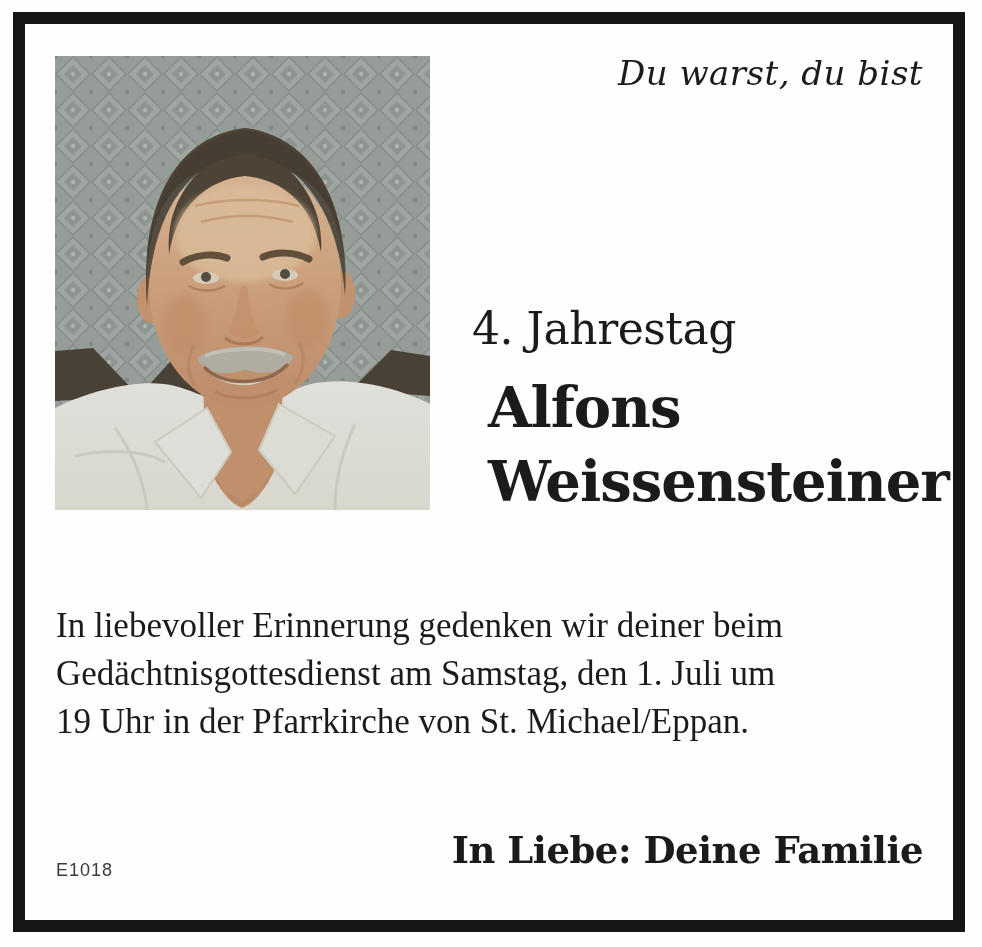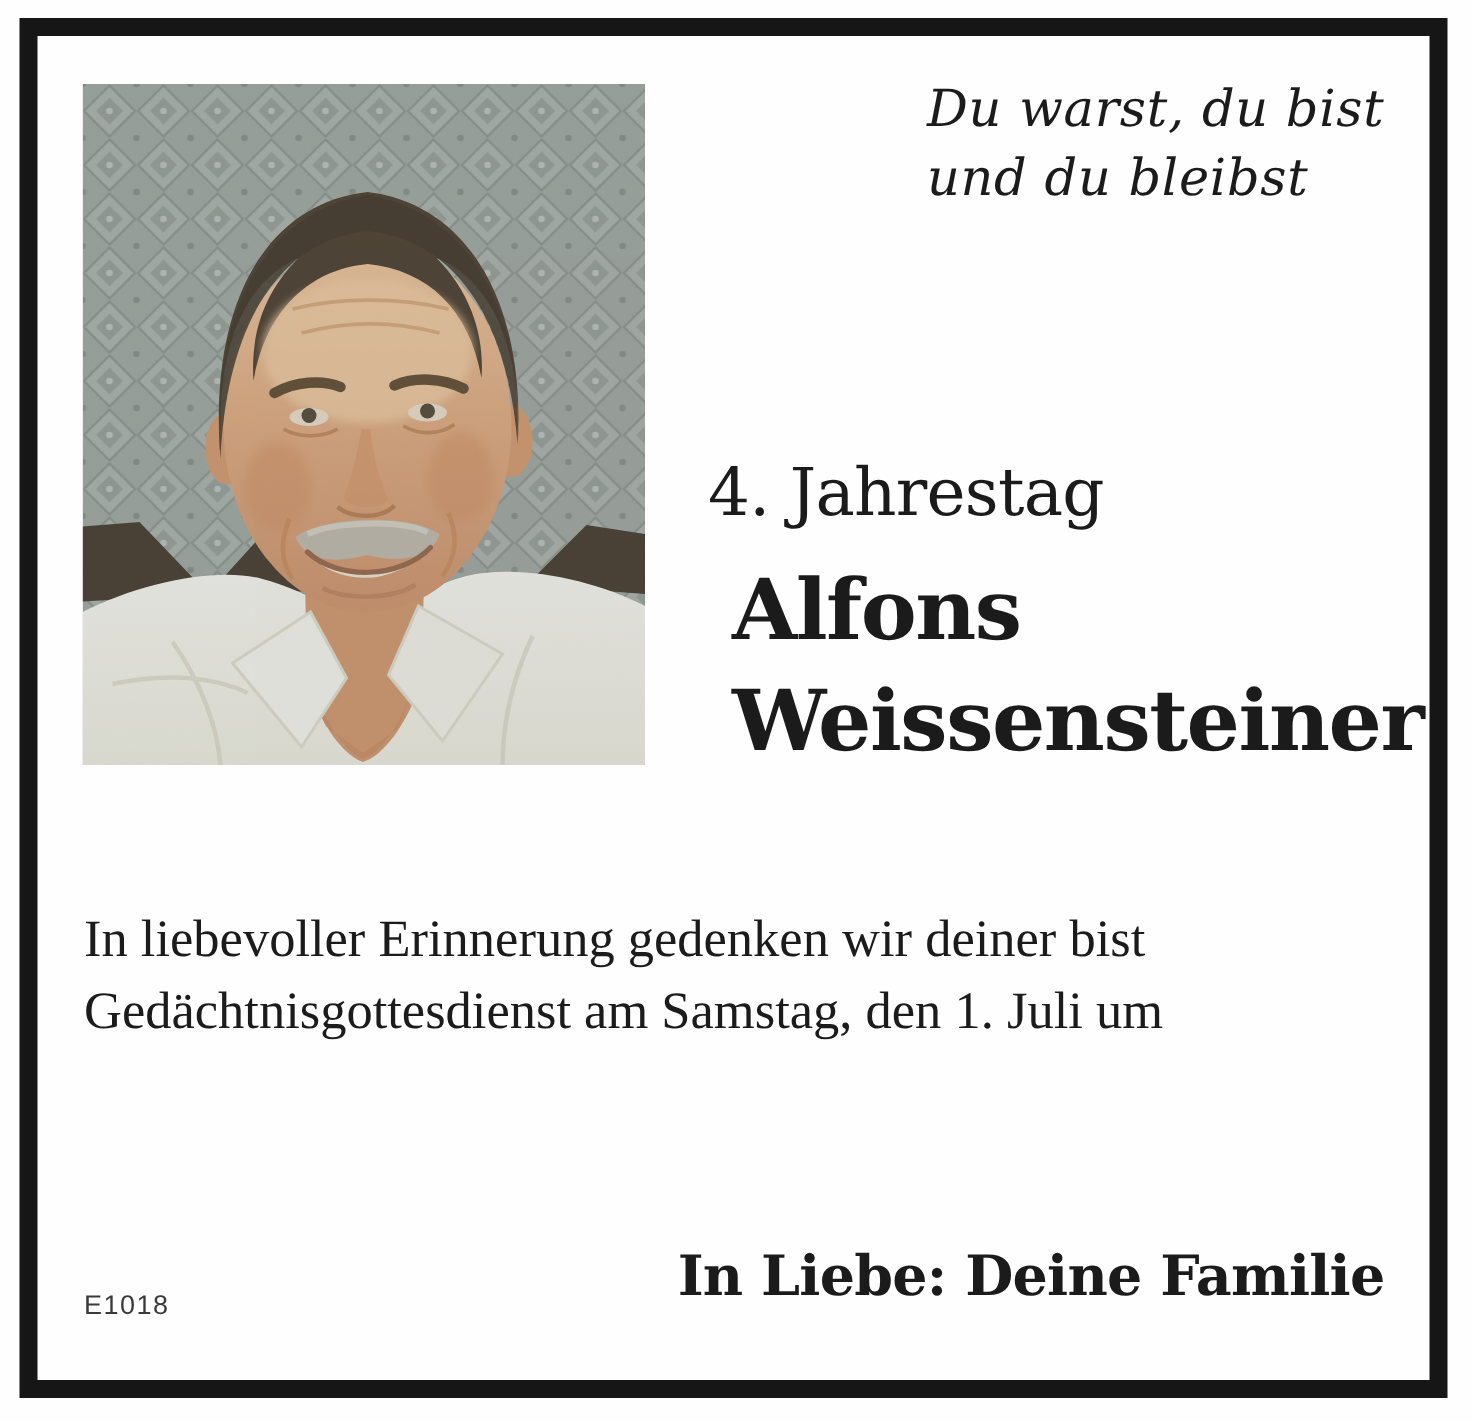--- a/index.html
+++ b/index.html
@@ -189,30 +189,30 @@
 
     <path d="M138 290 C132 304 132 318 140 330" stroke="#bd7745" stroke-width="3" fill="none" opacity="0.7"></path>
     <path d="M244 286 C250 300 250 314 240 328" stroke="#bd7745" stroke-width="3" fill="none" opacity="0.7"></path>
 
     <rect x="0" y="0" width="375" height="454" filter="url(#grain)" opacity="0.25" fill="#9aa09b"></rect>
   </svg>
 </div>
 
 <div class="quote">
   <div>Du warst, du bist</div>
-  <div>und du bleibst</div>
 </div>
 
 <div class="anniversary">4. Jahrestag</div>
 
 <div class="name">
   <div>Alfons</div>
   <div>Weissensteiner</div>
 </div>
 
 <div class="announcement">
-  <div>In liebevoller Erinnerung gedenken wir deiner bist</div>
+  <div>In liebevoller Erinnerung gedenken wir deiner beim</div>
   <div>Gedächtnisgottesdienst am Samstag, den 1. Juli um</div>
+  <div>19 Uhr in der Pfarrkirche von St. Michael/Eppan.</div>
 </div>
 
 <div class="code">E1018</div>
 
 <div class="closing">In Liebe: Deine Familie</div>
 
 </body></html>

